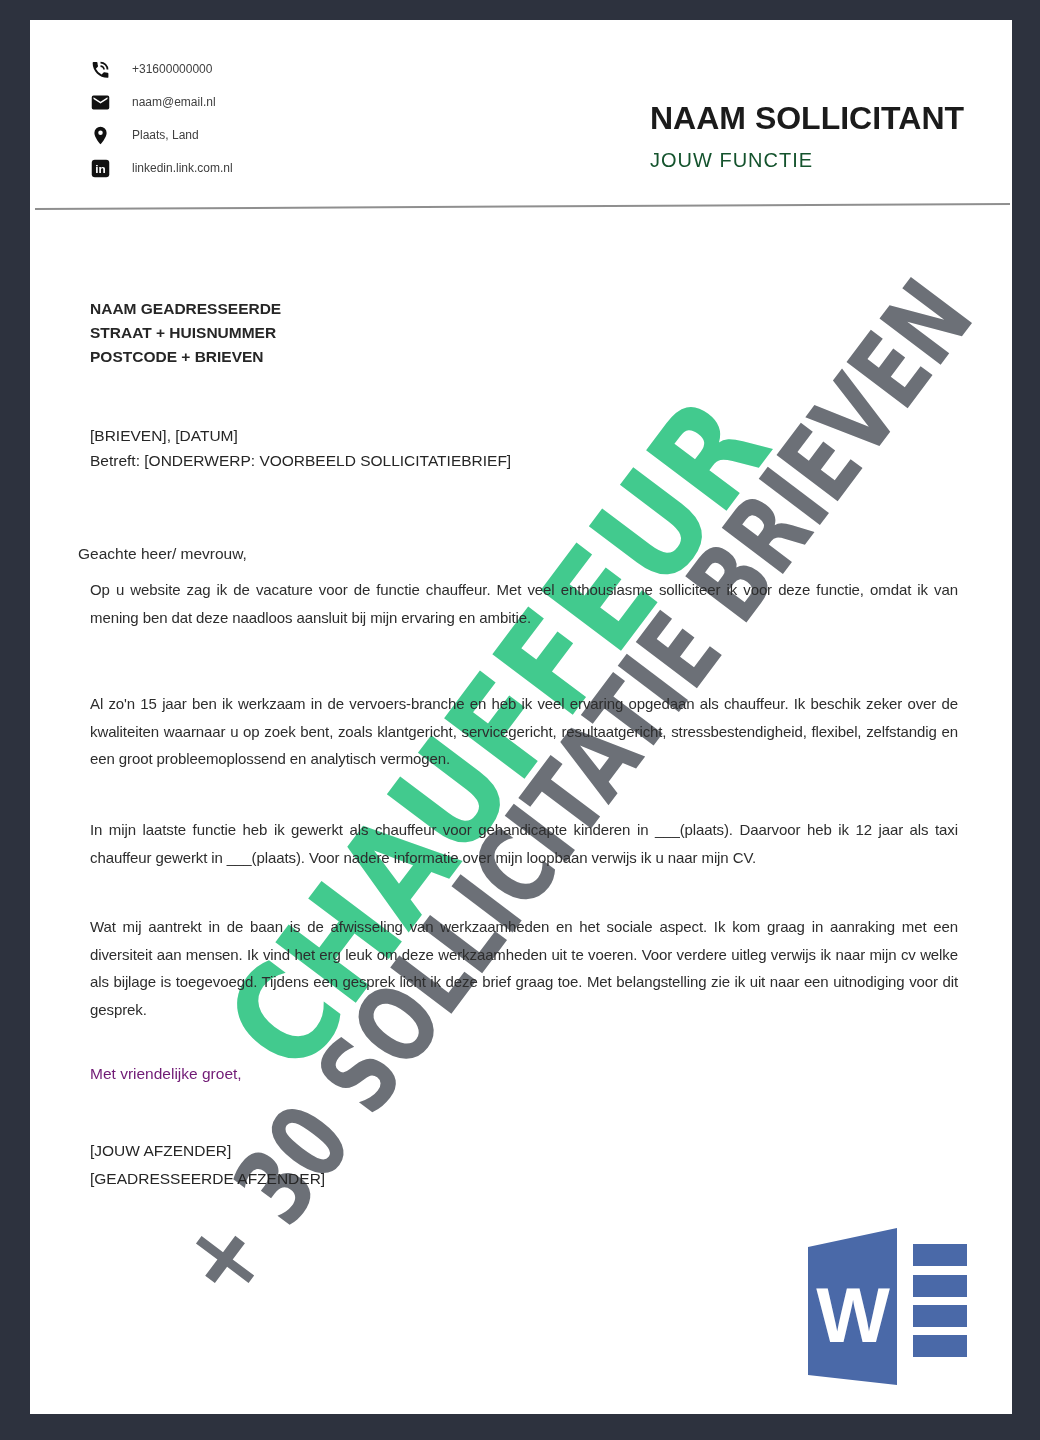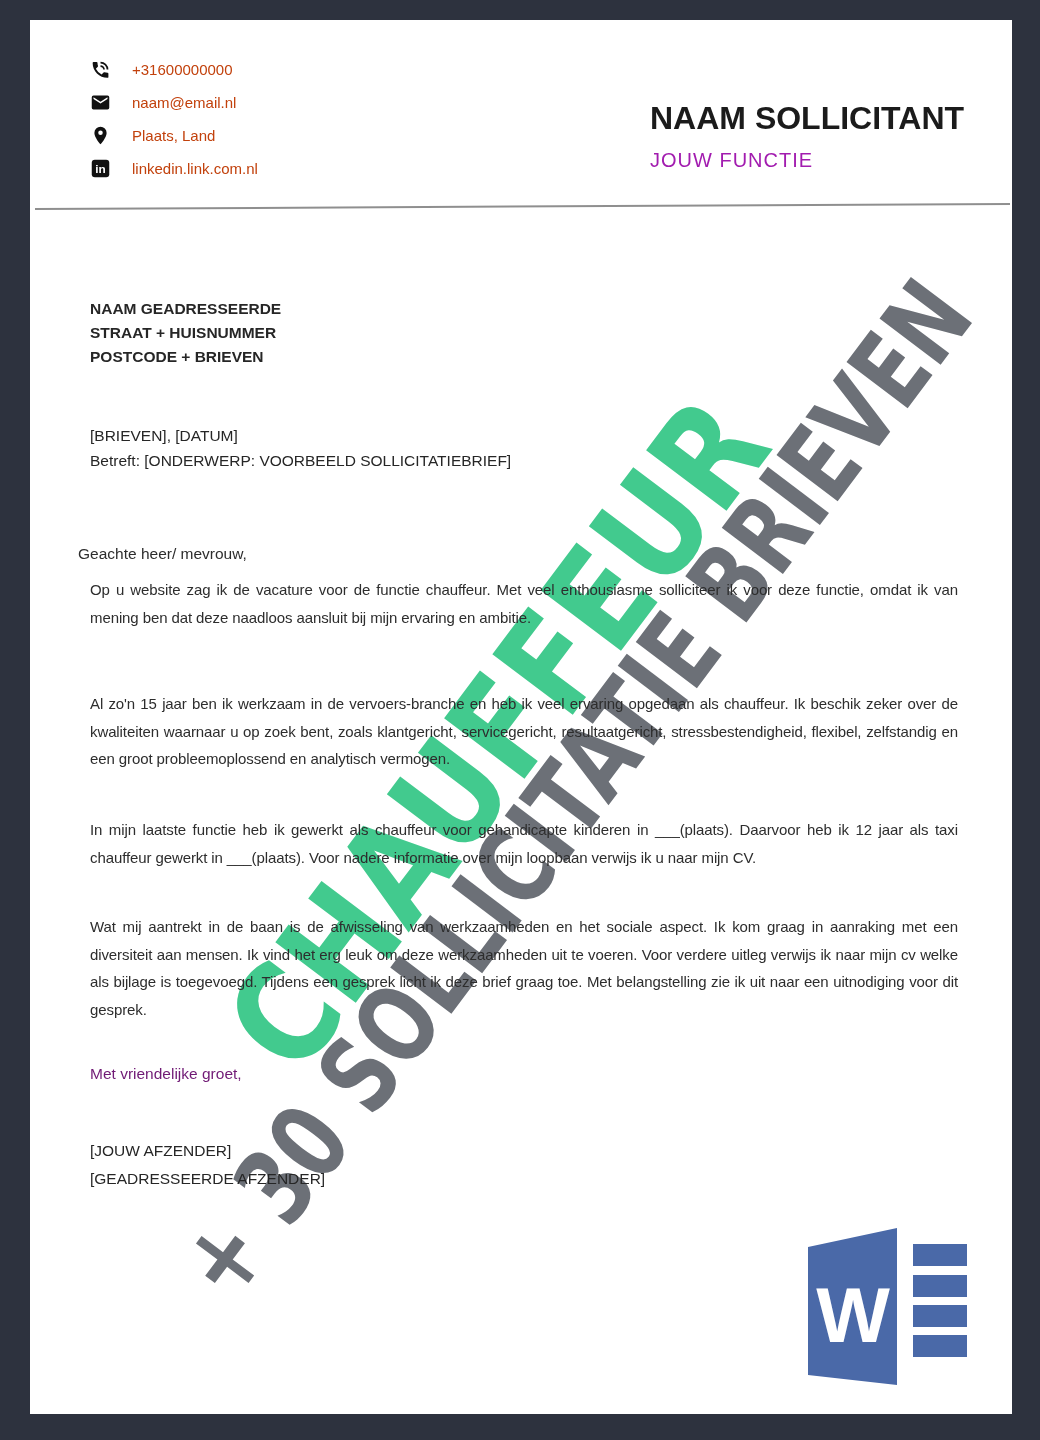--- a/index.html
+++ b/index.html
@@ -8,26 +8,26 @@
   .frame { position:relative; width:1040px; height:1440px; background:#2d323e; }
   .page  { position:absolute; left:30px; top:20px; width:982px; height:1394px;
            background:#ffffff; overflow:hidden; }
 
   .content { position:absolute; z-index:3; }
 
   
   .contact-list { left:60px; top:38px; display:flex; flex-direction:column; gap:11px; }
   .contact-row  { display:flex; align-items:center; gap:21px; height:22px; }
   .contact-row svg { flex:0 0 auto; }
-  .contact-value { font-size:15px; color:#c2410c; }
+  .contact-value { font-size:12px; color:#404040; }
 
   
   .identity { left:620px; top:44px; }
   .applicant-name { font-size:32px; font-weight:700; color:#1b1b1b; letter-spacing:0;margin-top:36px; }
-  .applicant-role { margin-top:12px; font-size:20px; font-weight:500; color:#a21caf; letter-spacing:1px; }
+  .applicant-role { margin-top:12px; font-size:20px; font-weight:500; color:#14532d; letter-spacing:1px; }
 
   .header-divider { position:absolute; z-index:3; left:5px; top:188px; width:975px; height:2px;
                     background:#8f8f8f; transform:rotate(-0.29deg); transform-origin:left center; }
 
   
   .recipient-block { left:60px; top:277px; font-size:15.5px; line-height:24px; color:#262626;font-weight:bold; }
   .meta-block      { left:60px; top:403px; font-size:15.5px; line-height:25px; color:#262626; }
   .salutation      { left:48px; top:525px; font-size:15.5px; color:#2d2d2d; }
   .paragraph { left:60px; width:868px; font-size:15px; line-height:27.5px; color:#2d2d2d;
                text-align:justify; letter-spacing:-0.1px; }

